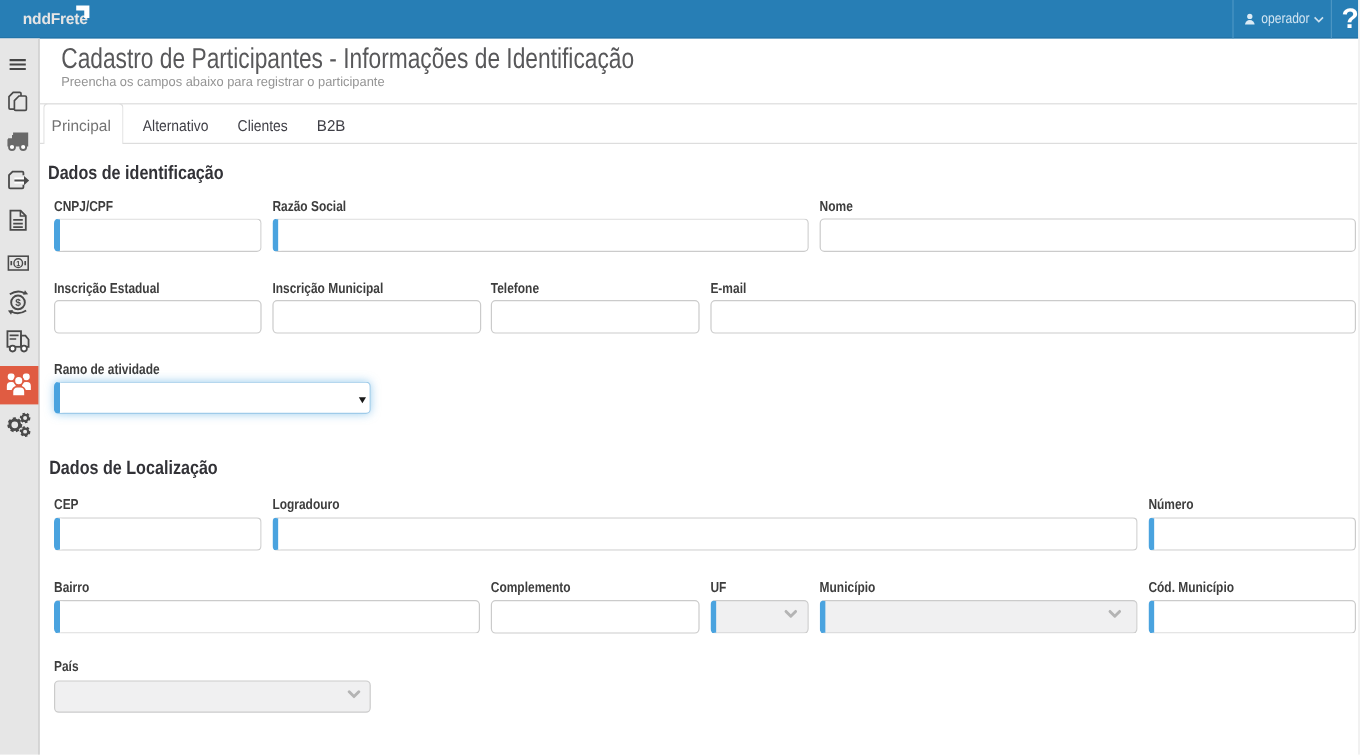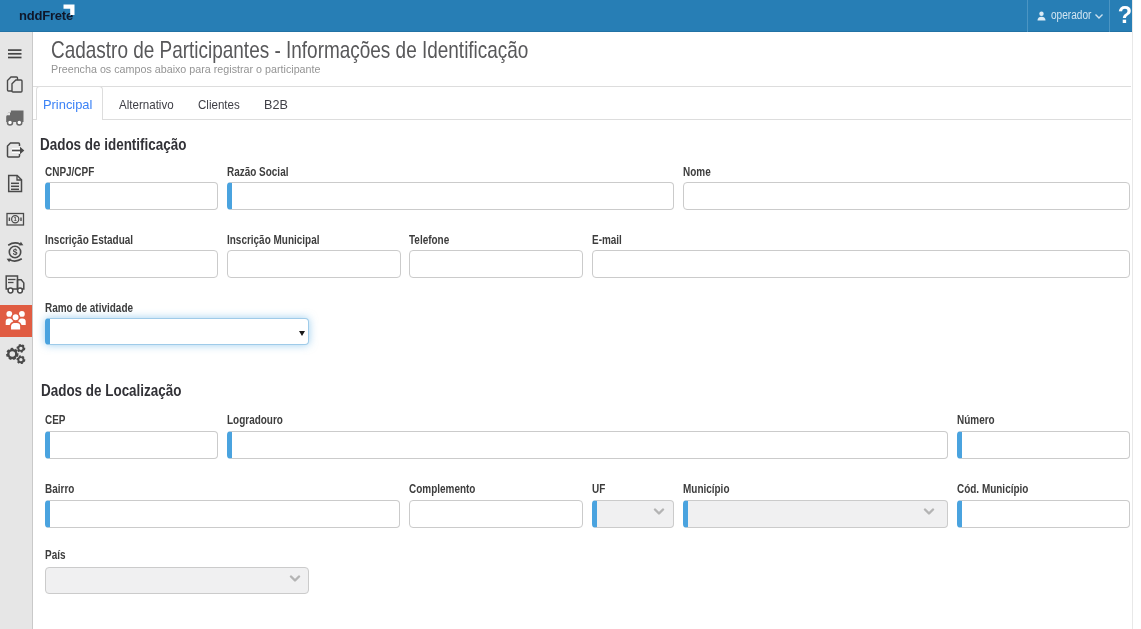--- a/index.html
+++ b/index.html
@@ -3,21 +3,21 @@
 <meta charset="utf-8">
 <style>
 * { margin:0; padding:0; box-sizing:border-box; }
 html,body { width:1141px; height:629px; background:#fff; font-family:"Liberation Sans",sans-serif; overflow:hidden; }
 body { position:relative; }
 .abs { position:absolute; }
 
 
 #header { position:absolute; left:0; top:0; width:1132px; height:32px; background:#277eb5; border-bottom:1px solid #2272a5; }
 .hdiv { position:absolute; top:0; width:1px; height:32px; background:#4b95c3; }
-#logo { position:absolute; left:19px; top:8px; color:#0f172a; font-size:13px; font-weight:bold; letter-spacing:-0.2px; }
+#logo { position:absolute; left:19px; top:8px; color:#e5e5e5; font-size:13px; font-weight:bold; letter-spacing:-0.2px; }
 #operador { position:absolute; left:1051px; top:0; height:31px; line-height:31px; color:#d2e5f2; font-size:12px; transform:scaleX(0.84); transform-origin:0 50%; }
 #qmark { position:absolute; left:1115px; top:2px; width:20px; text-align:center; color:#fff; font-size:23.5px; font-weight:bold; }
 
 
 #rstrip { position:absolute; left:1132px; top:0; width:9px; height:629px; background:#fff; border-left:1px solid #e8e8e8; }
 
 
 #sidebar { position:absolute; left:0; top:32px; width:33px; height:597px; background:#e6e6e6; border-right:1px solid #c9c9c9; }
 .icon { position:absolute; left:0; width:32px; text-align:center; }
 #redblock { position:absolute; left:0; top:272.5px; width:32px; height:32.5px; background:#e05c42; }
@@ -156,21 +156,21 @@
     </g>
   </svg>
 </div>
 
 <div class="title">Cadastro de Participantes - Informações de Identificação</div>
 <div class="subtitle">Preencha os campos abaixo para registrar o participante</div>
 
 <div id="tabline1"></div>
 <div id="tabline2"></div>
 <div id="activetab"></div>
-<div class="tabtxt" style="left:43.2px;color:#3b82f6;transform:scaleX(0.99)">Principal</div>
+<div class="tabtxt" style="left:43.2px;color:#737373;transform:scaleX(0.99)">Principal</div>
 <div class="tabtxt" style="left:118.6px;transform:scaleX(0.89)">Alternativo</div>
 <div class="tabtxt" style="left:198px;transform:scaleX(0.89)">Clientes</div>
 <div class="tabtxt" style="left:264.4px;transform:scaleX(0.97)">B2B</div>
 
 <div class="sect" style="left:40.3px;top:136px">Dados de identificação</div>
 
 <div class="lbl" style="left:44.8px;top:165px">CNPJ/CPF</div>
 <div class="inp blue" style="left:44.8px;top:182px;width:173.6px"></div>
 <div class="lbl" style="left:227px;top:165px">Razão Social</div>
 <div class="inp blue" style="left:227px;top:182px;width:447.4px"></div>

